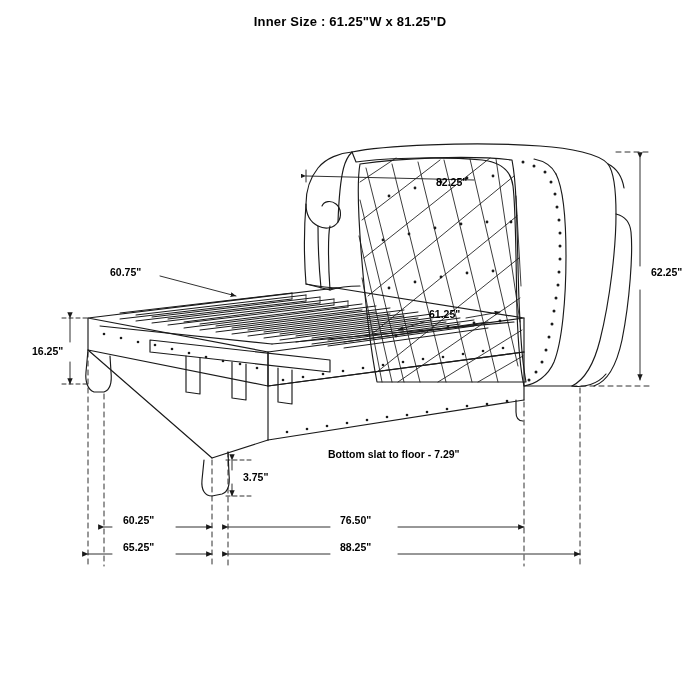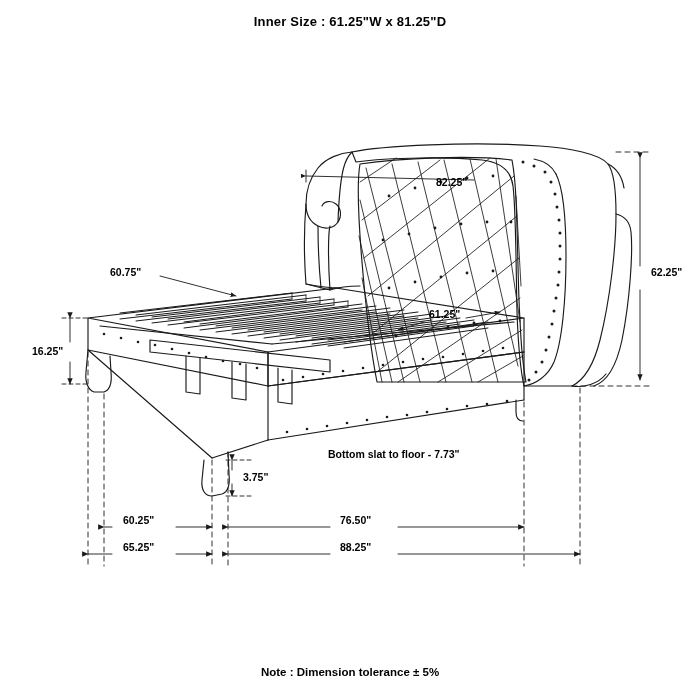--- a/index.html
+++ b/index.html
@@ -322,24 +322,23 @@
   <div class="lbl" style="left:651px; top:266px;">62.25"</div>
 
   <div class="lbl" style="left:110px; top:266px;">60.75"</div>
 
   <div class="lbl" style="left:429px; top:308px;">61.25"</div>
 
   <div class="lbl" style="left:32px; top:345px;">16.25"</div>
 
   <div class="lbl" style="left:243px; top:471px;">3.75"</div>
 
-  <div class="lbl" style="left:328px; top:448px;">Bottom slat to floor - 7.73"</div>
+  <div class="lbl" style="left:328px; top:448px;">Bottom slat to floor - 7.29"</div>
 
   <div class="lbl" style="left:123px; top:514px;">60.25"</div>
 
   <div class="lbl" style="left:340px; top:514px;">76.50"</div>
 
   <div class="lbl" style="left:123px; top:541px;">65.25"</div>
 
   <div class="lbl" style="left:340px; top:541px;">88.25"</div>
 
-  <div class="note">Note : Dimension tolerance ± 5%</div>
 </div>
 
 </body></html>

